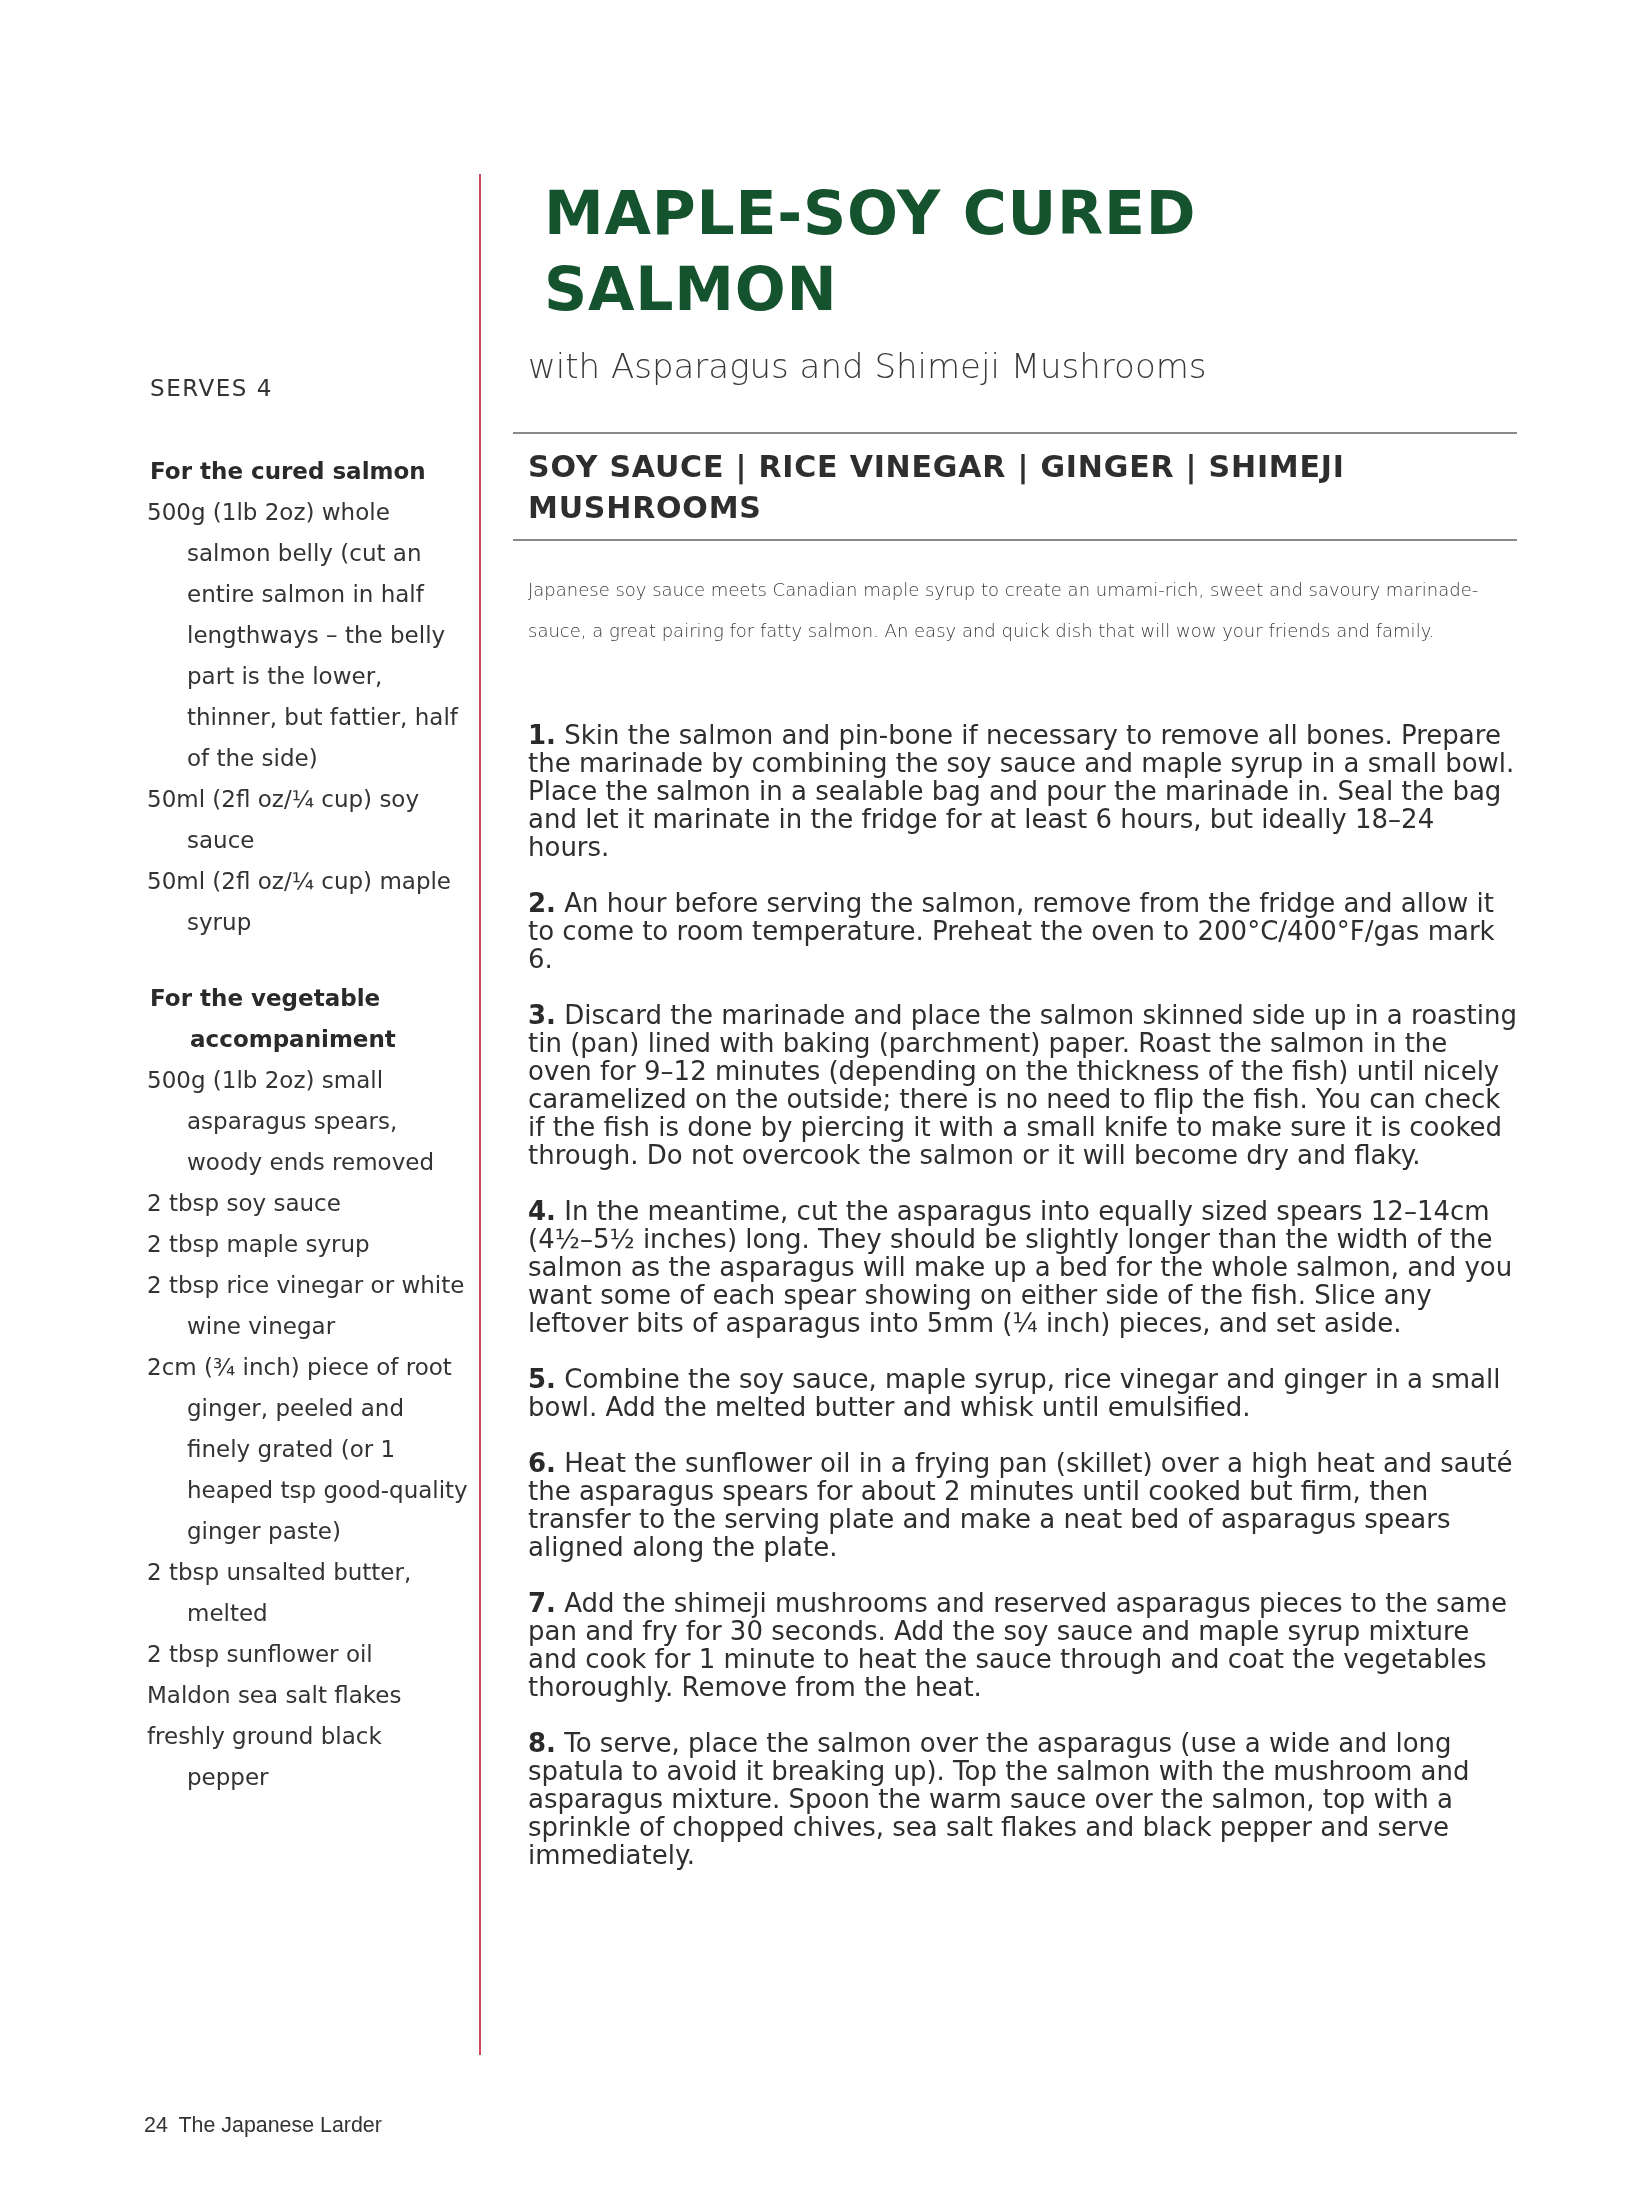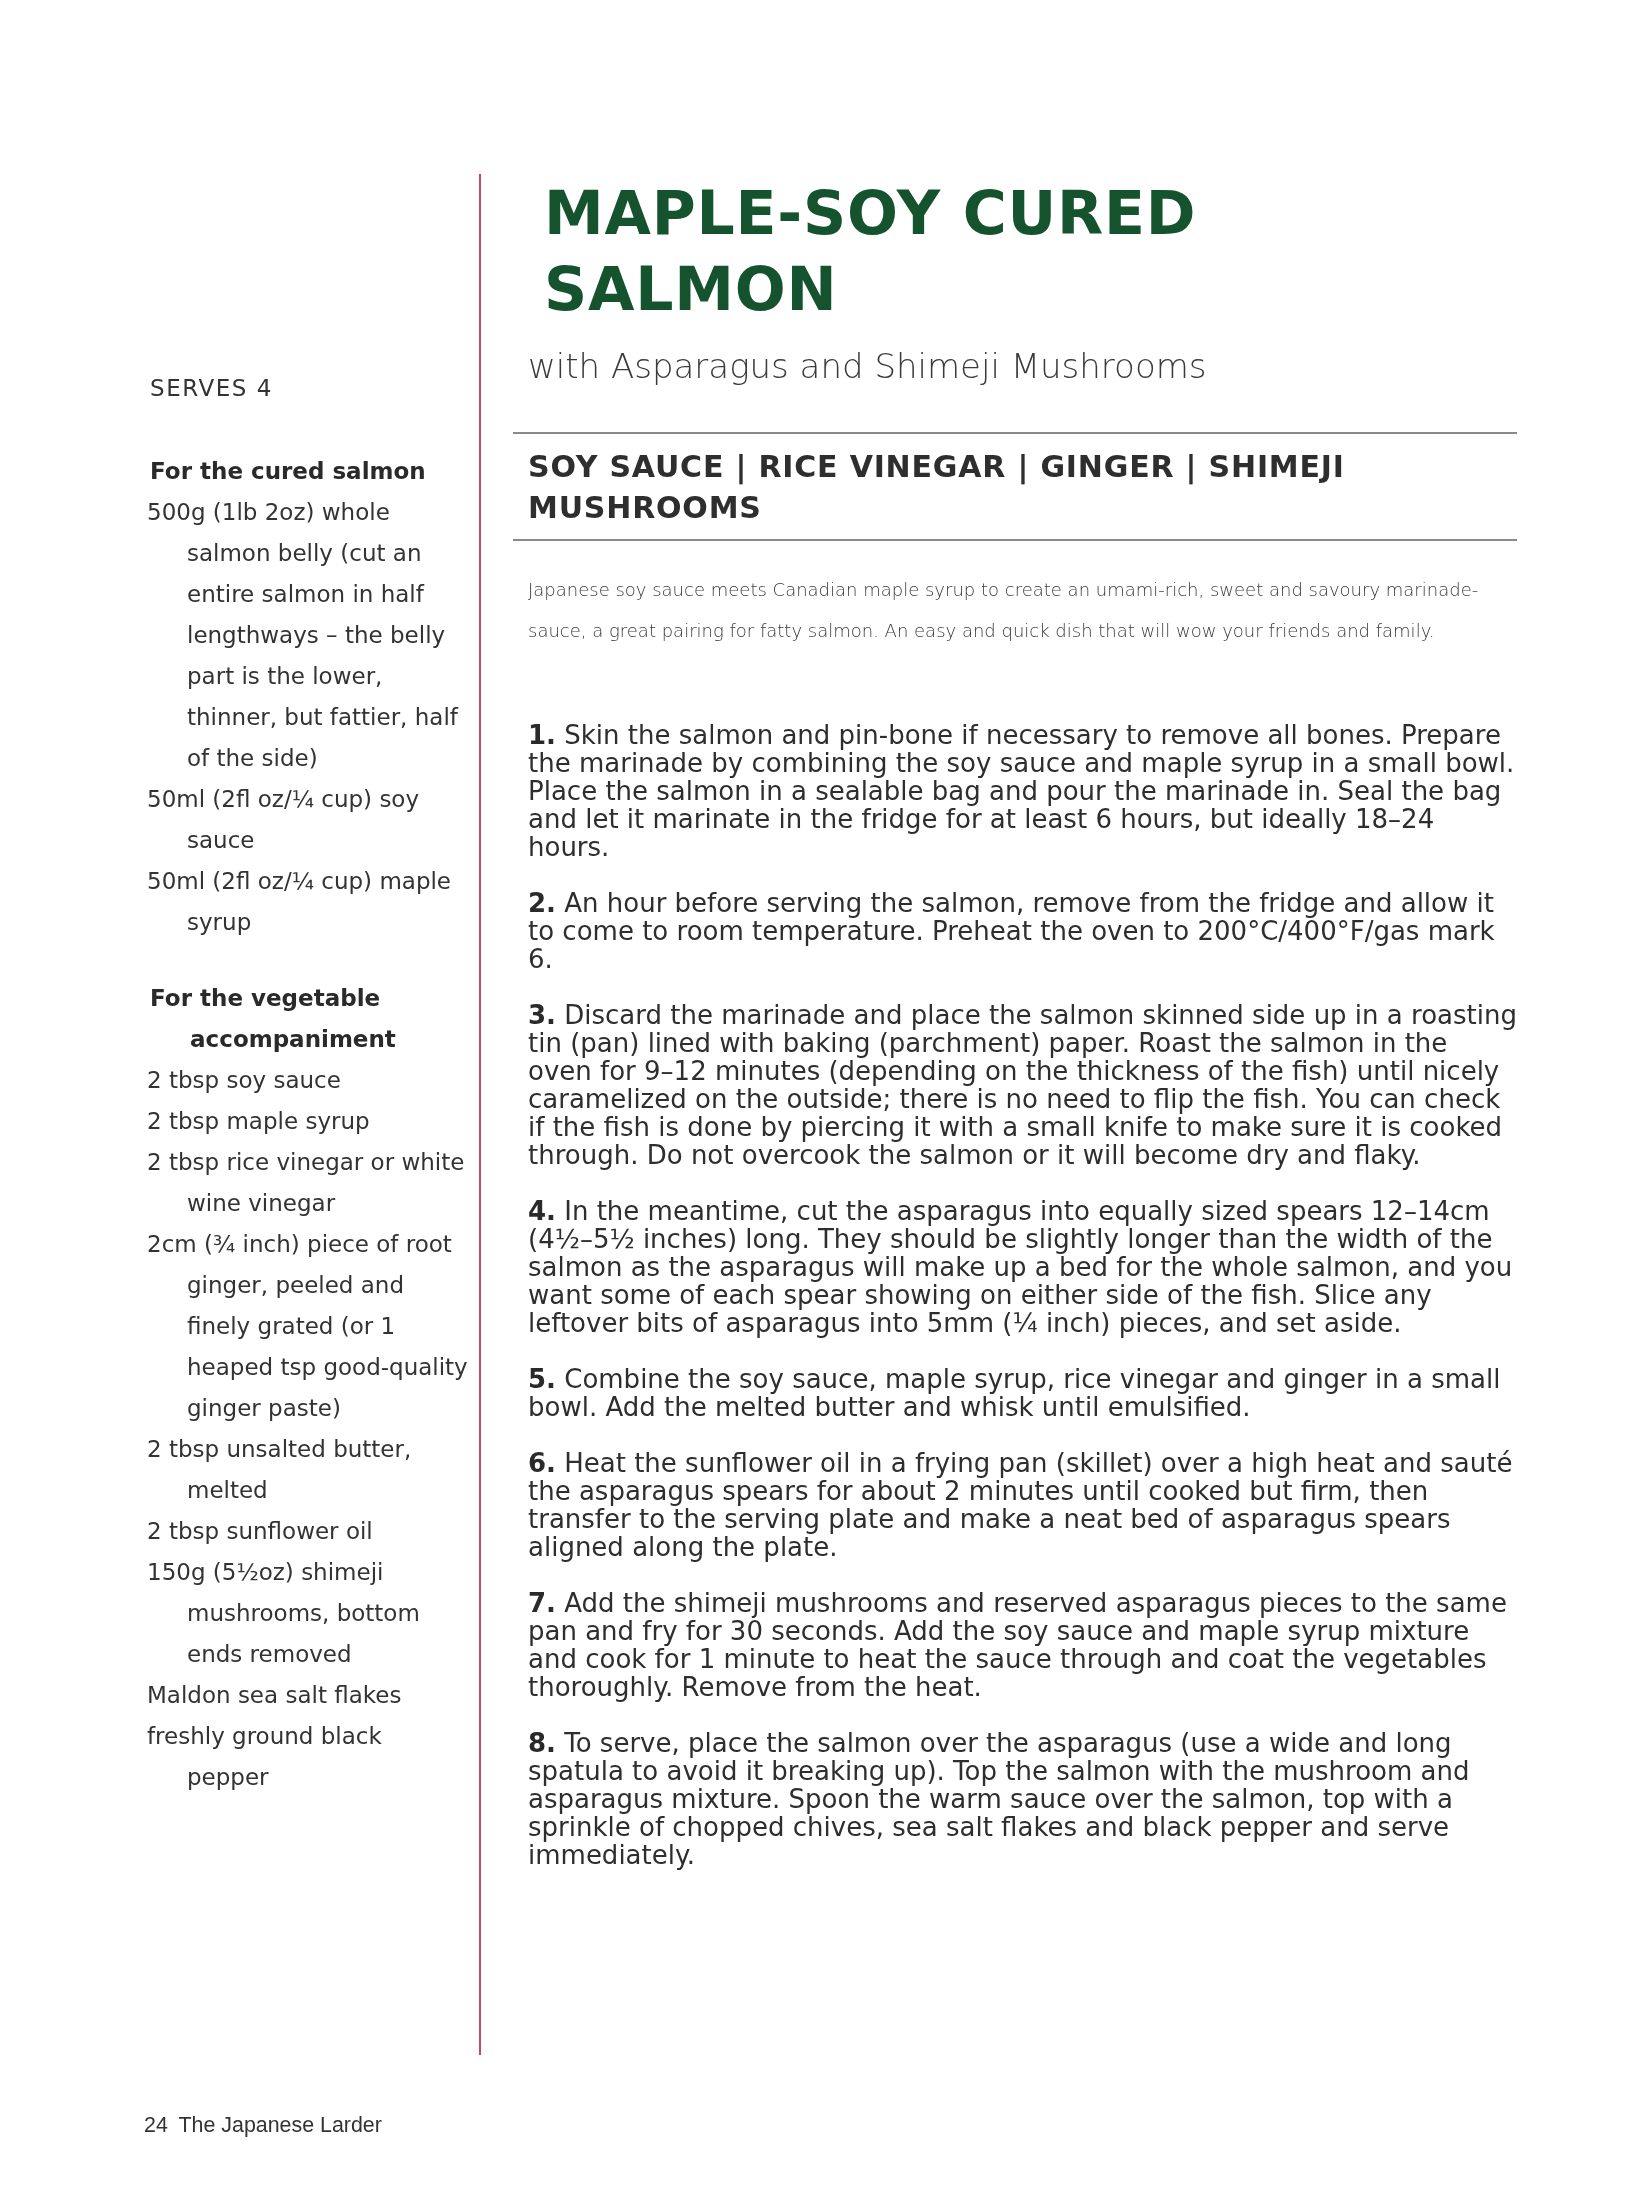--- a/index.html
+++ b/index.html
@@ -48,27 +48,27 @@
     <ul class="ing-list">
       <li class="ing-item">500g (1lb 2oz) whole salmon belly (cut an entire salmon in half lengthways – the belly part is the lower, thinner, but fattier, half of the side)</li>
       <li class="ing-item">50ml (2fl oz/¼ cup) soy sauce</li>
       <li class="ing-item">50ml (2fl oz/¼ cup) maple syrup</li>
     </ul>
   </div>
 
   <div class="ing-section">
     <div class="ing-heading">For the vegetable accompaniment</div>
     <ul class="ing-list">
+      <li class="ing-item">500g (1lb 2oz) small asparagus spears, woody ends removed</li>
       <li class="ing-item">2 tbsp soy sauce</li>
       <li class="ing-item">2 tbsp maple syrup</li>
       <li class="ing-item">2 tbsp rice vinegar or white wine vinegar</li>
       <li class="ing-item">2cm (¾ inch) piece of root ginger, peeled and finely grated (or 1 heaped tsp good-quality ginger paste)</li>
       <li class="ing-item">2 tbsp unsalted butter, melted</li>
       <li class="ing-item">2 tbsp sunflower oil</li>
-      <li class="ing-item">150g (5½oz) shimeji mushrooms, bottom ends removed</li>
       <li class="ing-item">Maldon sea salt flakes</li>
       <li class="ing-item">freshly ground black pepper</li>
     </ul>
   </div>
 </aside>
 
 <main class="main">
   <h1 class="title">MAPLE-SOY CURED SALMON</h1>
   <h2 class="subtitle">with Asparagus and Shimeji Mushrooms</h2>
 

